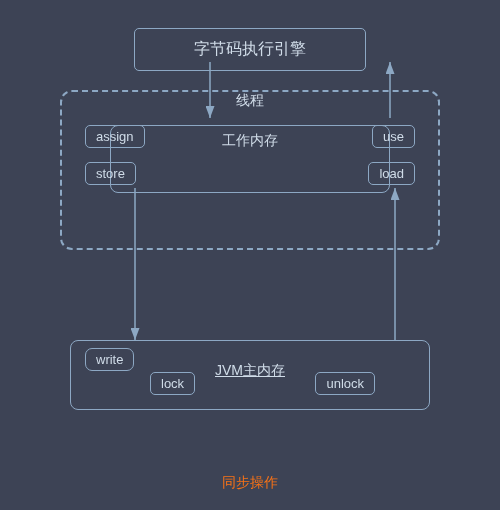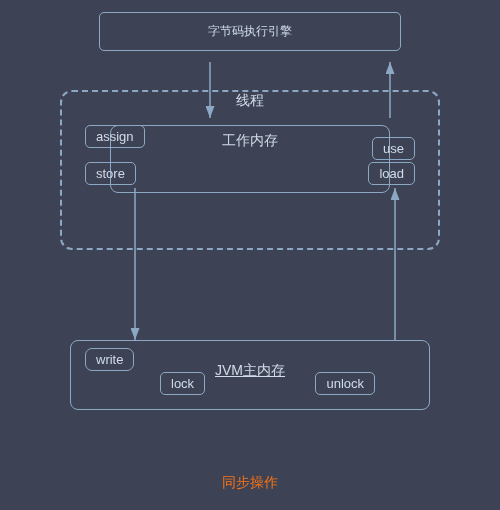--- a/index.html
+++ b/index.html
@@ -123,21 +123,20 @@
     
     .box-assign {
       top: 115px;
       left: 65px;
     }
 
     
     .box-use {
       top: 115px;
       right: 65px;
-      margin-top: 12px;
     }
 
     
     .box-store {
       top: 152px;
       left: 65px;
     }
 
     
     .box-load {
@@ -154,21 +153,21 @@
 
     
     .box-read {
       top: 338px;
       right: 65px;
     }
 
     
     .box-lock {
       top: 362px;
-      left: 140px;
+      left: 130px;
     }
 
     
     .box-unlock {
       top: 362px;
       right: 105px;
     }
 
     
     .sync-label {
@@ -209,21 +208,21 @@
     <line x1="190" y1="52" x2="190" y2="108" stroke="#8da8c4" stroke-width="1.5" marker-end="url(#arrowhead)"></line>
 
     <line x1="370" y1="108" x2="370" y2="52" stroke="#8da8c4" stroke-width="1.5" marker-end="url(#arrowhead)"></line>
 
     <line x1="115" y1="178" x2="115" y2="330" stroke="#8da8c4" stroke-width="1.5" marker-end="url(#arrowhead)"></line>
 
     <line x1="375" y1="330" x2="375" y2="178" stroke="#8da8c4" stroke-width="1.5" marker-end="url(#arrowhead)"></line>
 
   </svg>
 
-  <div class="bytecode-box small-box" style="position:absolute;top:2px;left:50%;transform:translateX(-50%);width:302px;padding:10px 20px;font-size:12px;">
+  <div class="bytecode-box small-box" style="position:absolute;top:18px;left:50%;transform:translateX(-50%);width:232px;padding:10px 20px;font-size:16px;">
     <span>字节码执行引擎</span>
   </div>
 
   <div class="thread-box"></div>
 
   <div class="thread-label">线程</div>
 
   <div class="work-memory-box"></div>
   <div class="work-memory-label">工作内存</div>
 

